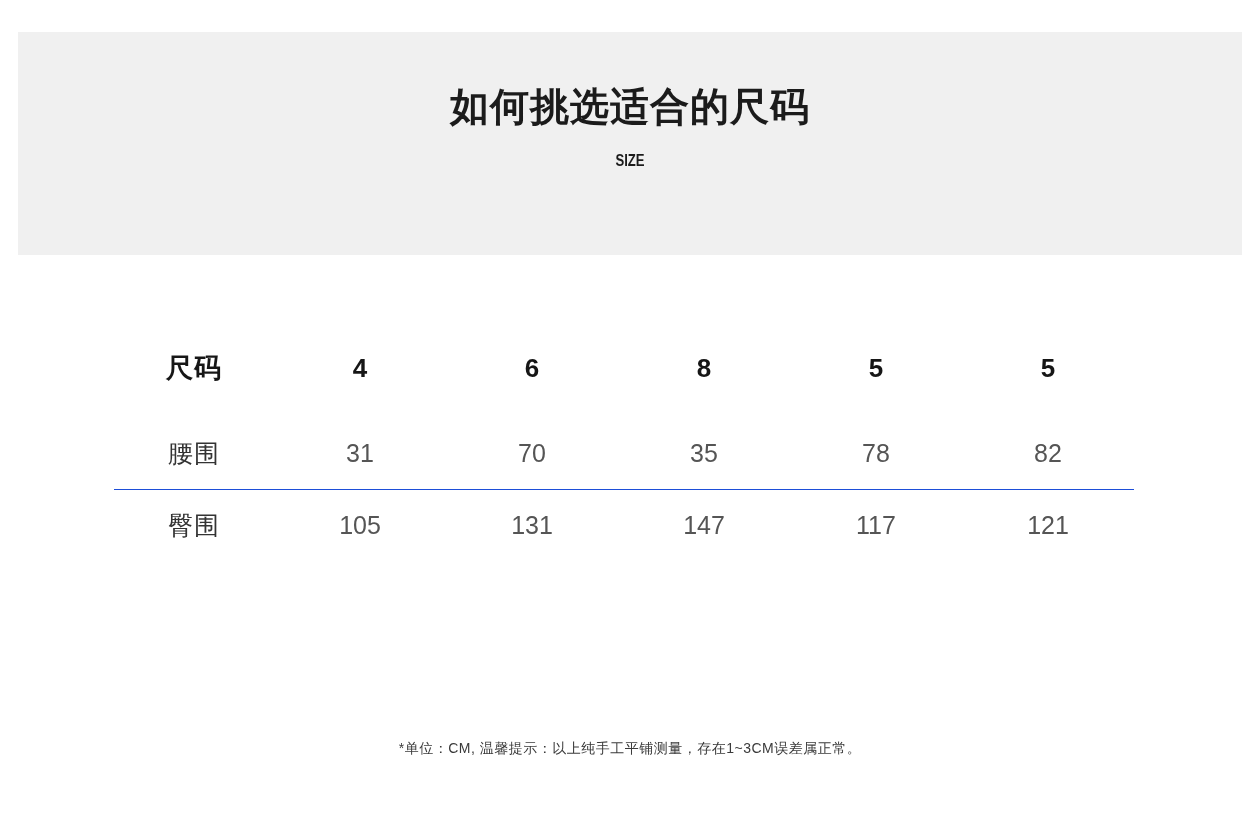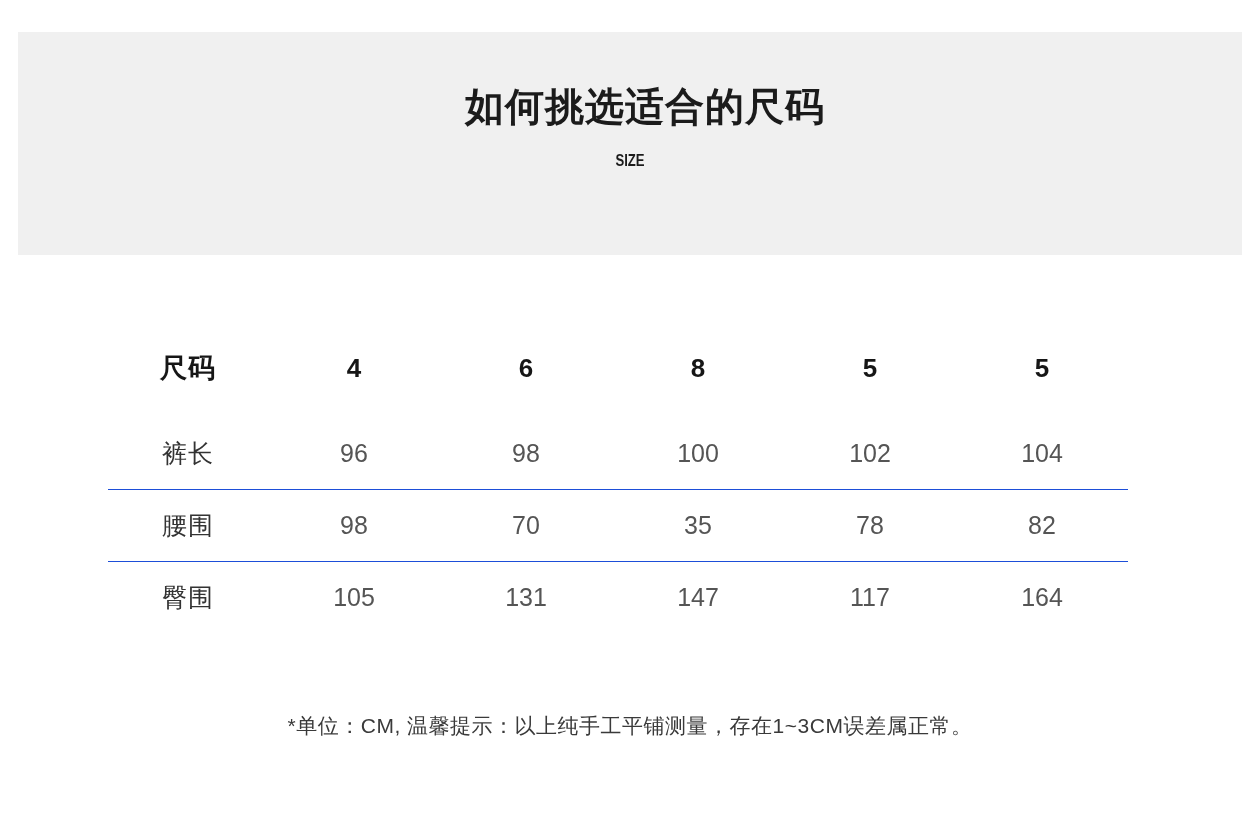--- a/index.html
+++ b/index.html
@@ -37,40 +37,39 @@
     position: absolute;
     left: 0;
     top: 52px;
     width: 100%;
     text-align: center;
     font-size: 39px;
     font-weight: bold;
     color: #1b1b1b;
     letter-spacing: 1px;
     line-height: 1.2;
-    padding-left: 15px;
   }
 
   .banner-subtitle {
     position: absolute;
     left: 0;
     top: 120px;
     width: 100%;
     text-align: center;
     font-size: 16px;
     font-weight: bold;
     color: #1b1b1b;
     letter-spacing: 0px;
     transform: scaleX(0.82);
   }
 
   
   .table-wrap {
     position: absolute;
-    left: 108px;
+    left: 114px;
     top: 318px;
     width: 1020px;
   }
 
   table.size-table {
     width: 100%;
     border-collapse: collapse;
     table-layout: fixed;
   }
 
@@ -115,24 +114,24 @@
   .size-table tbody td.row-label {
     color: #333333;
     font-size: 25px;
     letter-spacing: 1px;
   }
 
   
   .footnote {
     position: absolute;
     left: 0;
-    top: 712px;
+    top: 740px;
     width: 100%;
     text-align: center;
-    font-size: 21px;
+    font-size: 14px;
     color: #3a3a3a;
     letter-spacing: 0.5px;
   }
 </style>
 </head>
 <body>
 
 <div class="page">
 
   <div class="banner">
@@ -155,42 +154,34 @@
           <th class="row-label">尺码</th>
           <th class="size-head">4</th>
           <th class="size-head">6</th>
           <th class="size-head">8</th>
           <th class="size-head">5</th>
           <th class="size-head">5</th>
         </tr>
       </thead>
       <tbody>
         <tr>
-          <td class="row-label">裤长</td>
-          <td>96</td>
-          <td>98</td>
-          <td>100</td>
-          <td>102</td>
-          <td>104</td>
-        </tr>
-        <tr>
           <td class="row-label">腰围</td>
-          <td>98</td>
+          <td>31</td>
           <td>70</td>
           <td>35</td>
           <td>78</td>
           <td>82</td>
         </tr>
         <tr>
           <td class="row-label">臀围</td>
           <td>105</td>
           <td>131</td>
           <td>147</td>
           <td>117</td>
-          <td>164</td>
+          <td>121</td>
         </tr>
       </tbody>
     </table>
   </div>
 
   <div class="footnote">*单位：CM, 温馨提示：以上纯手工平铺测量，存在1~3CM误差属正常。</div>
 
 </div>
 
 </body></html>

